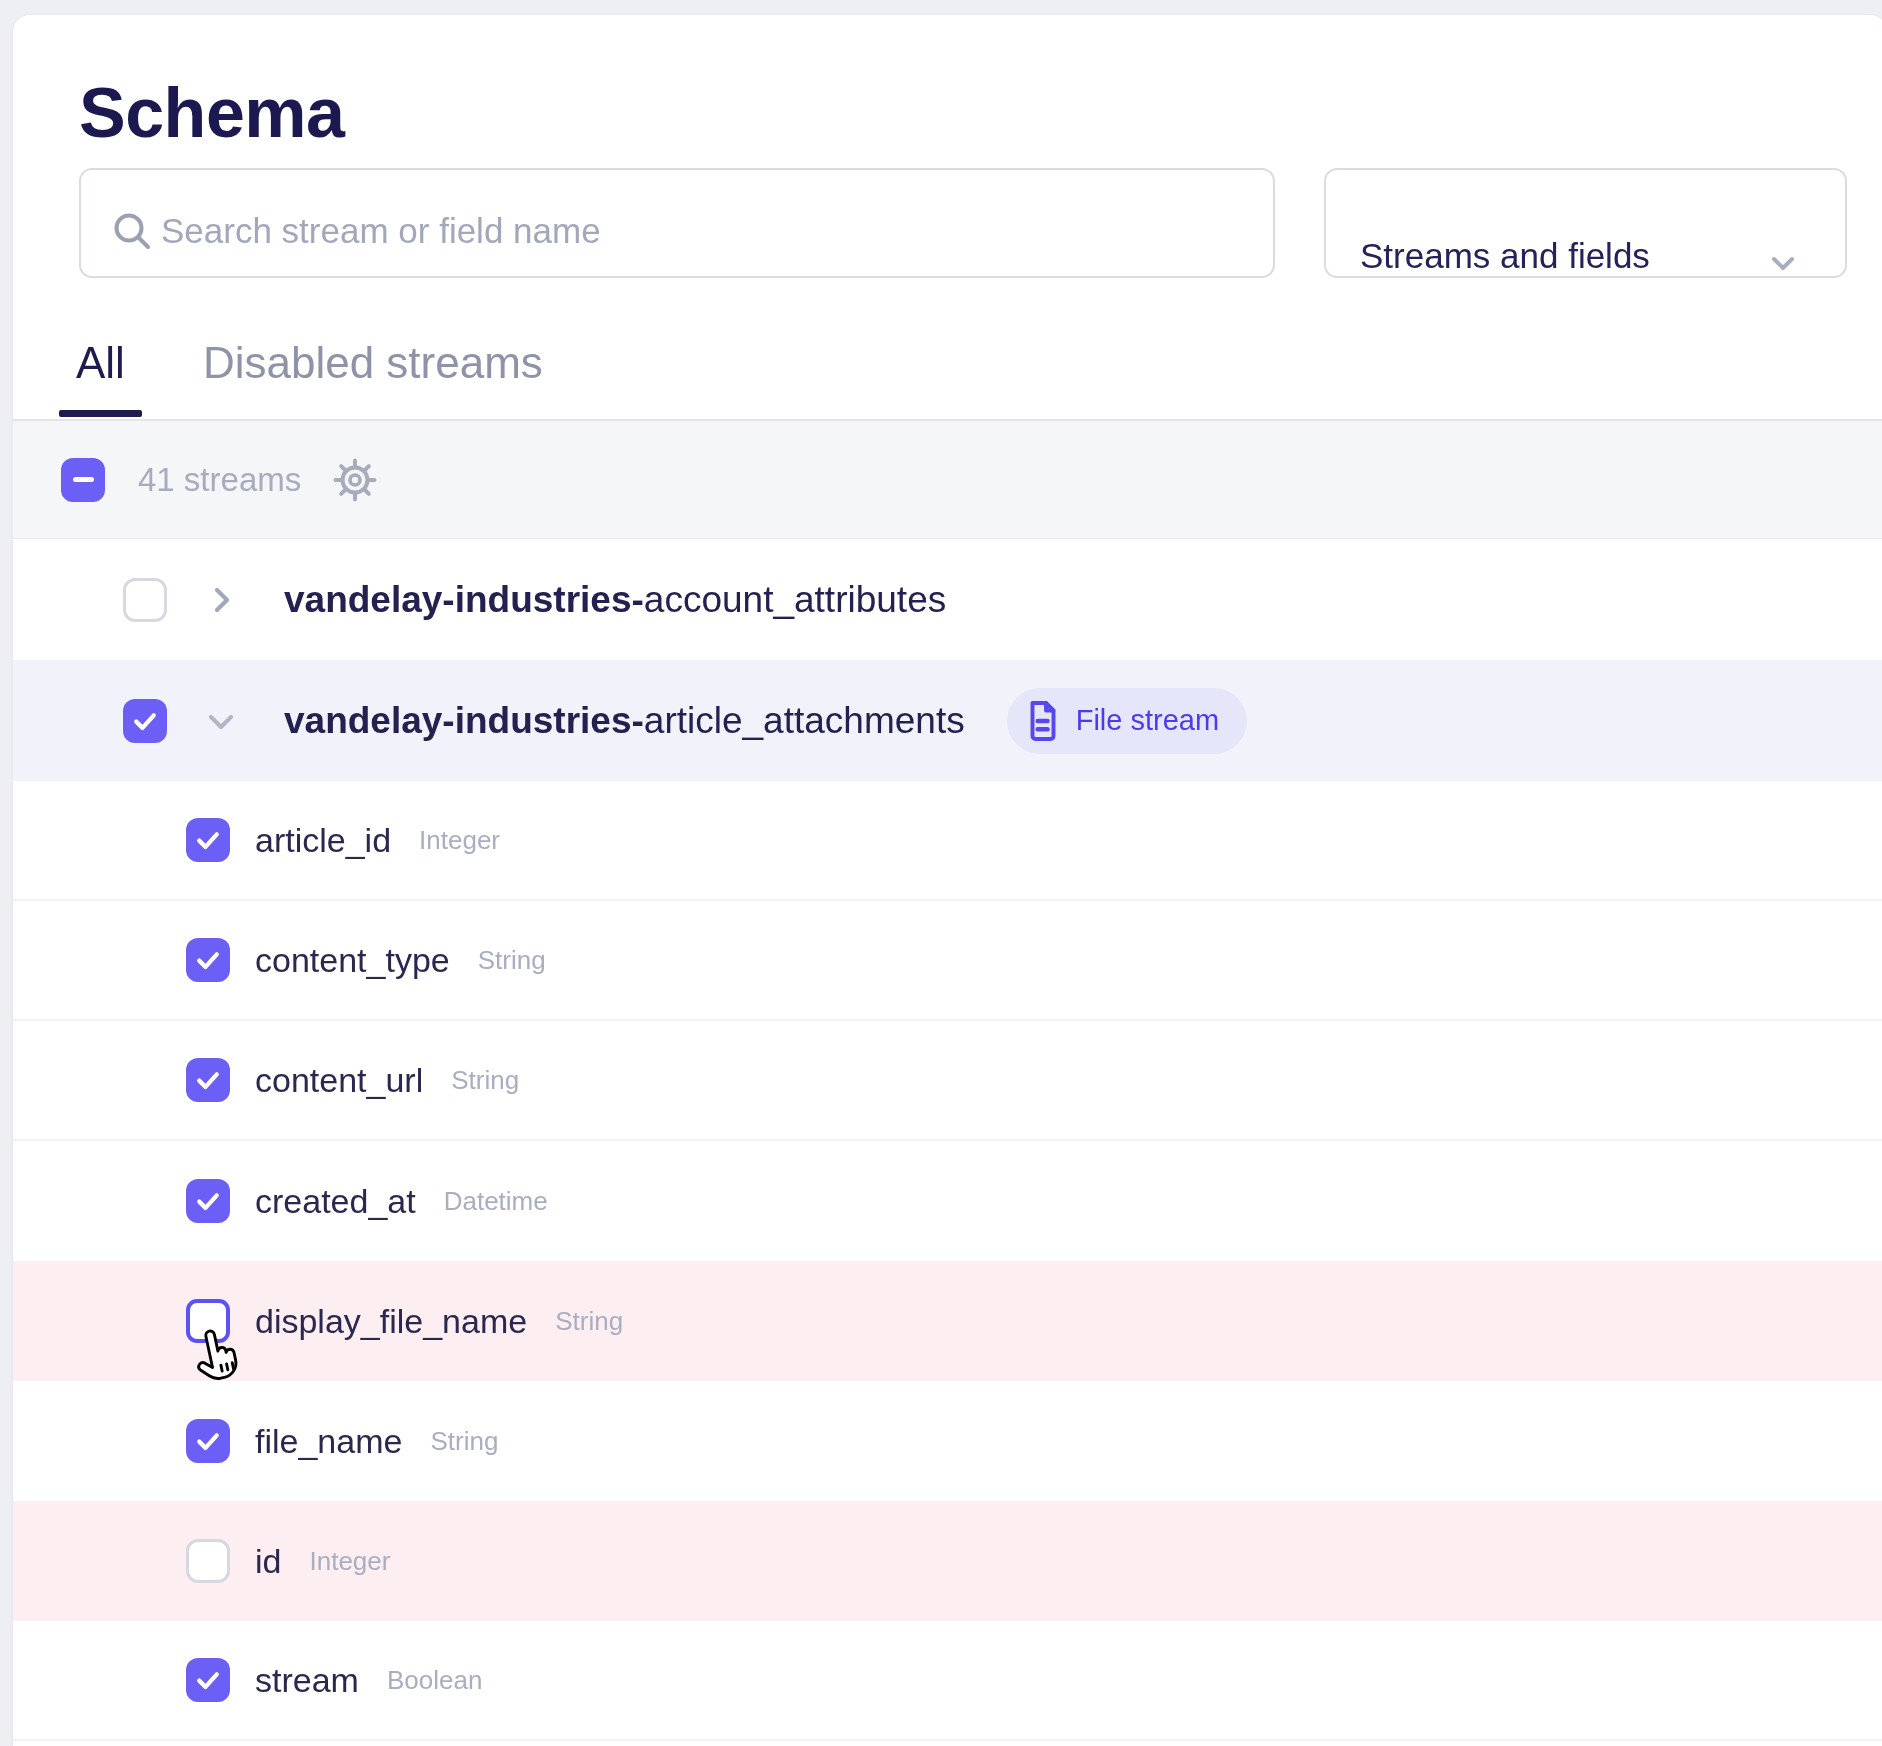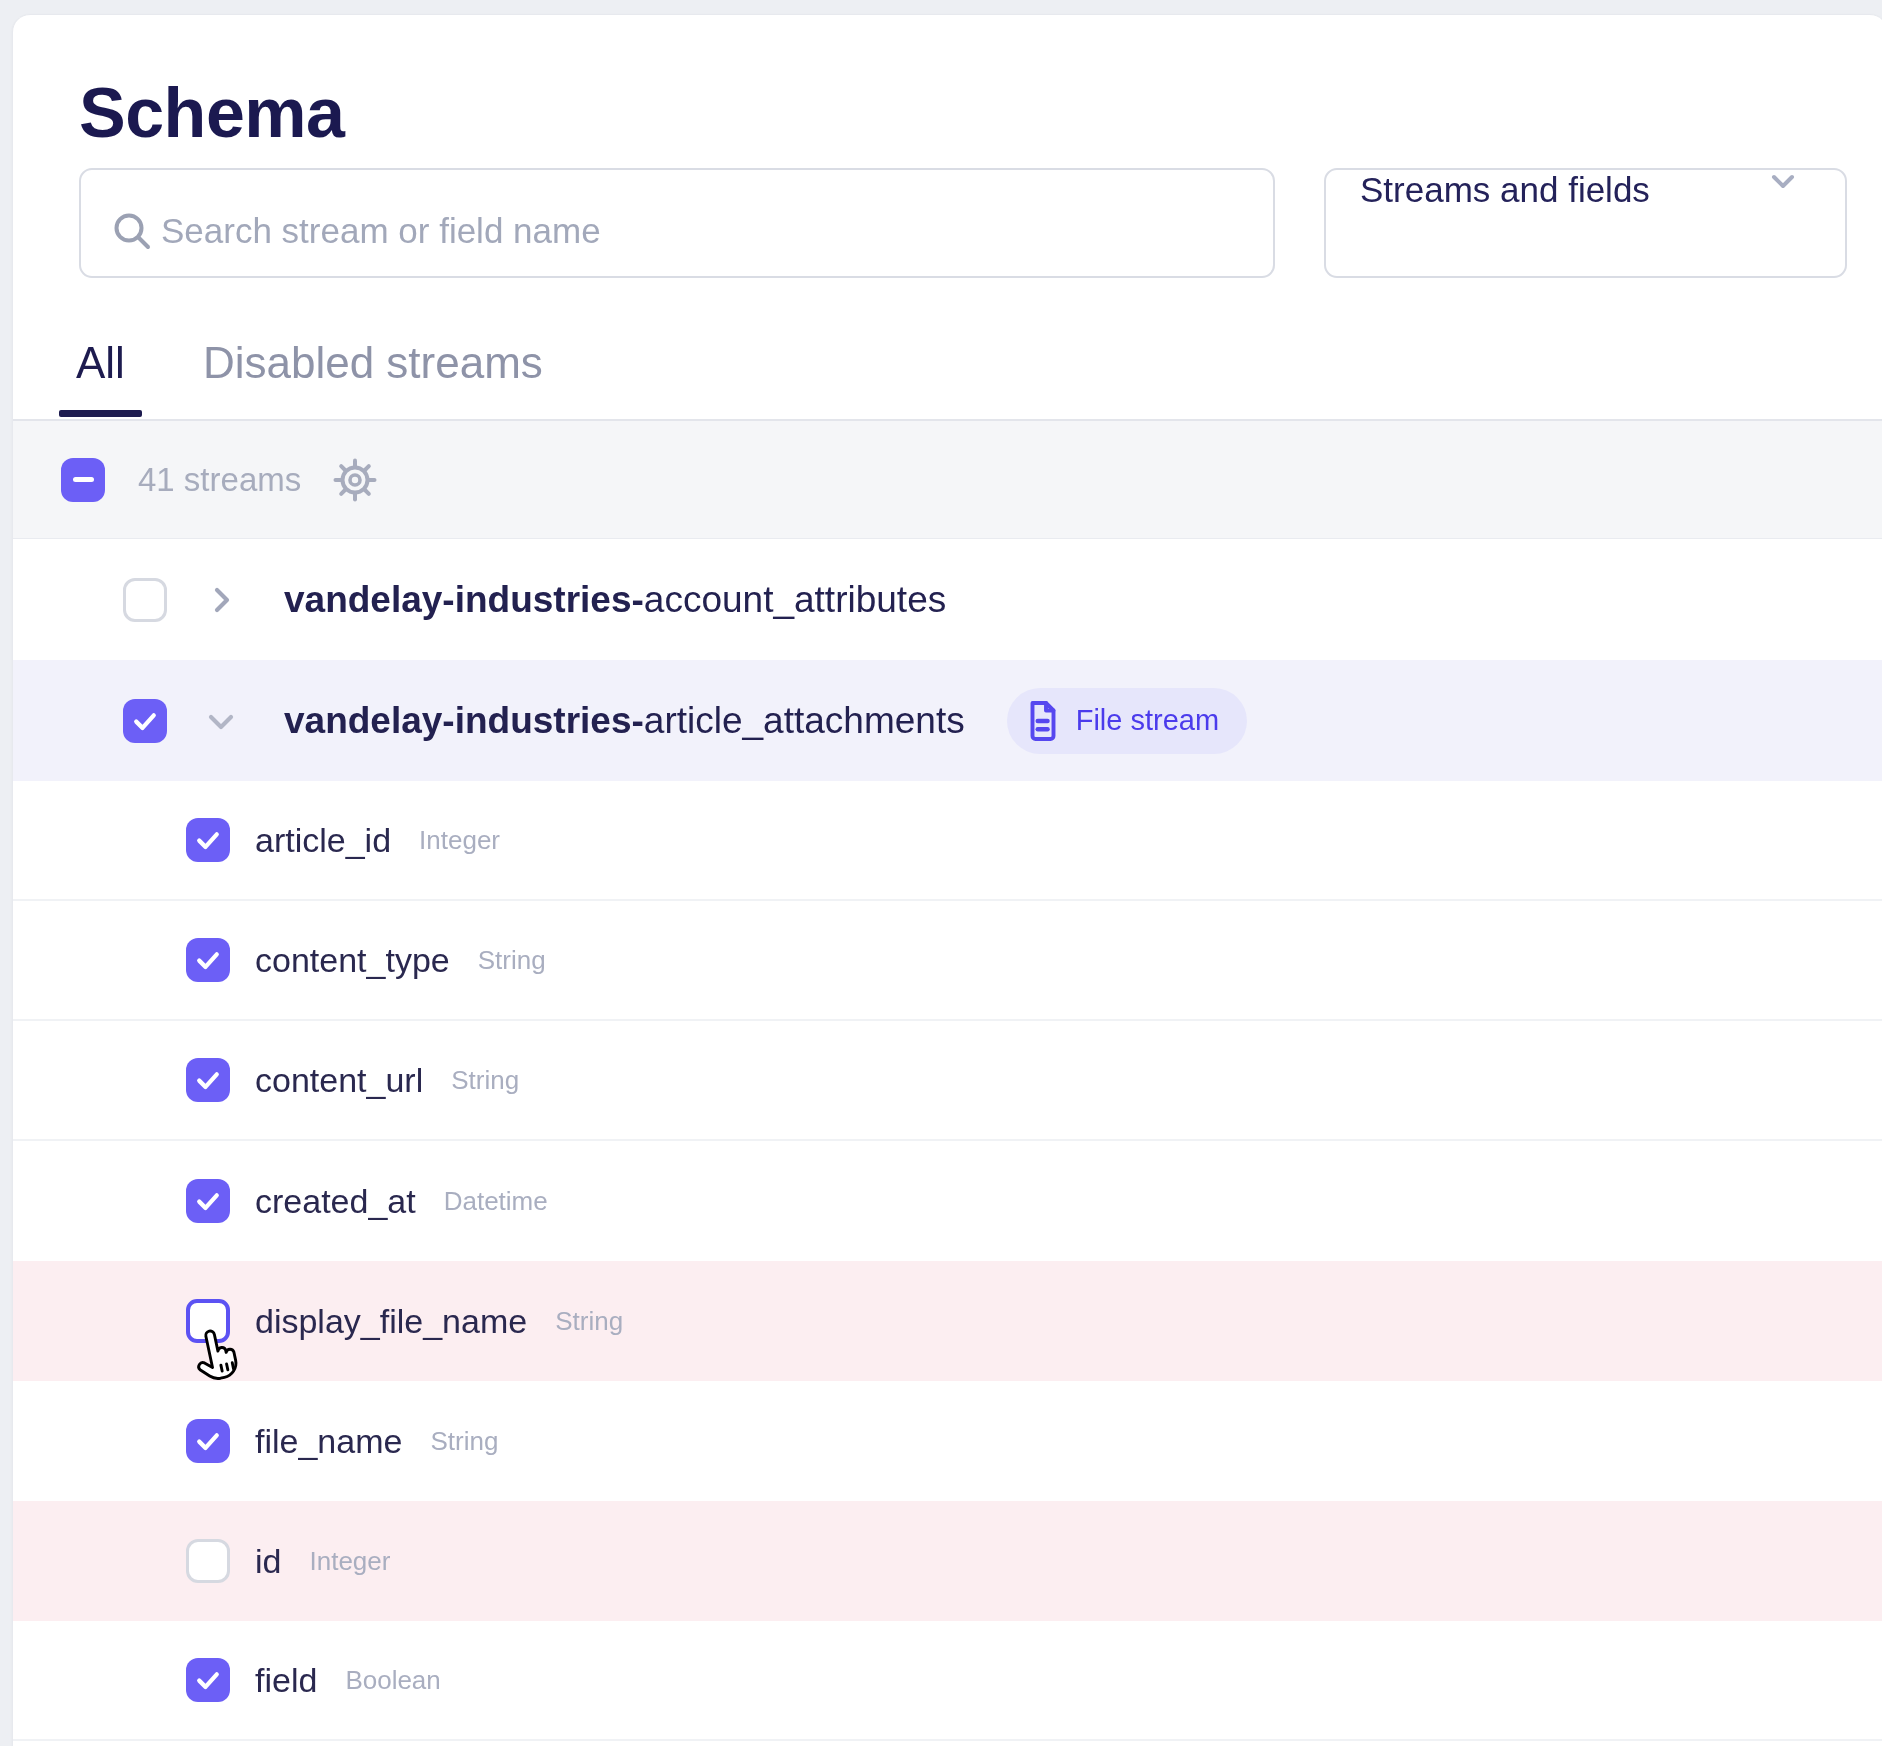--- a/index.html
+++ b/index.html
@@ -27,21 +27,21 @@
     display:flex;align-items:center;box-sizing:border-box;padding:16px 24px 0 28px;gap:4px;
   }
   .searchbox input{
     border:none;outline:none;flex:1;font-size:35px;color:#33324f;
     font-family:inherit;background:transparent;
   }
   .searchbox input::placeholder{color:#a2a8ba;}
   .dropdown{
     position:absolute;left:1311px;top:0;width:523px;height:110px;
     border:2px solid #d9dce4;border-radius:13px;background:#fff;
-    display:flex;align-items:flex-start;justify-content:space-between;
+    display:flex;align-items:flex-end;justify-content:space-between;
     box-sizing:border-box;padding:0 44px 0 34px;cursor:pointer;
   }
   .dropdown .val{font-size:35px;color:#24225a;}
   
   .tabs{
     position:absolute;left:0;top:292px;right:0;height:114px;
     border-bottom:2px solid #e3e5eb;
     display:flex;align-items:center;padding-left:46px;gap:44px;box-sizing:border-box;
   }
   .tab{
@@ -246,21 +246,21 @@
       <span class="field-name">id</span>
       <span class="field-type">Integer</span>
     </div>
 
     <div class="row field sep">
       <div class="cb checked">
         <svg width="30" height="30" viewBox="0 0 24 24" fill="none" stroke="#ffffff" stroke-width="3.4" stroke-linecap="round" stroke-linejoin="round">
             <polyline points="5,12.5 10,17.5 19,7.5"></polyline>
           </svg>
       </div>
-      <span class="field-name">field</span>
+      <span class="field-name">stream</span>
       <span class="field-type">Boolean</span>
     </div>
 
   </div>
 
   <div class="cursor-hand">
     <svg width="54" height="58" viewBox="0 0 28 32" style="transform:rotate(-12deg)">
       <g fill="#ffffff" stroke="#000000" stroke-width="1.6" stroke-linejoin="round" stroke-linecap="round">
         <path d="M10.8 4.2
                  a2.4 2.4 0 0 1 4.8 0

